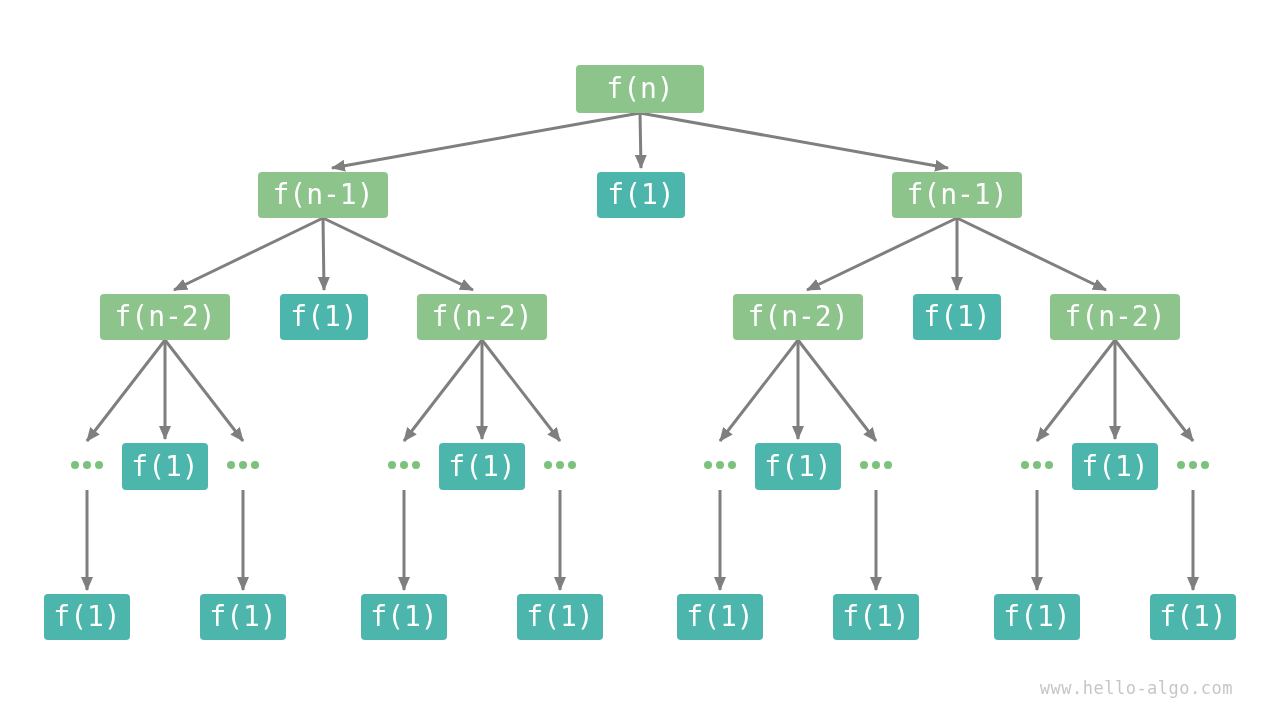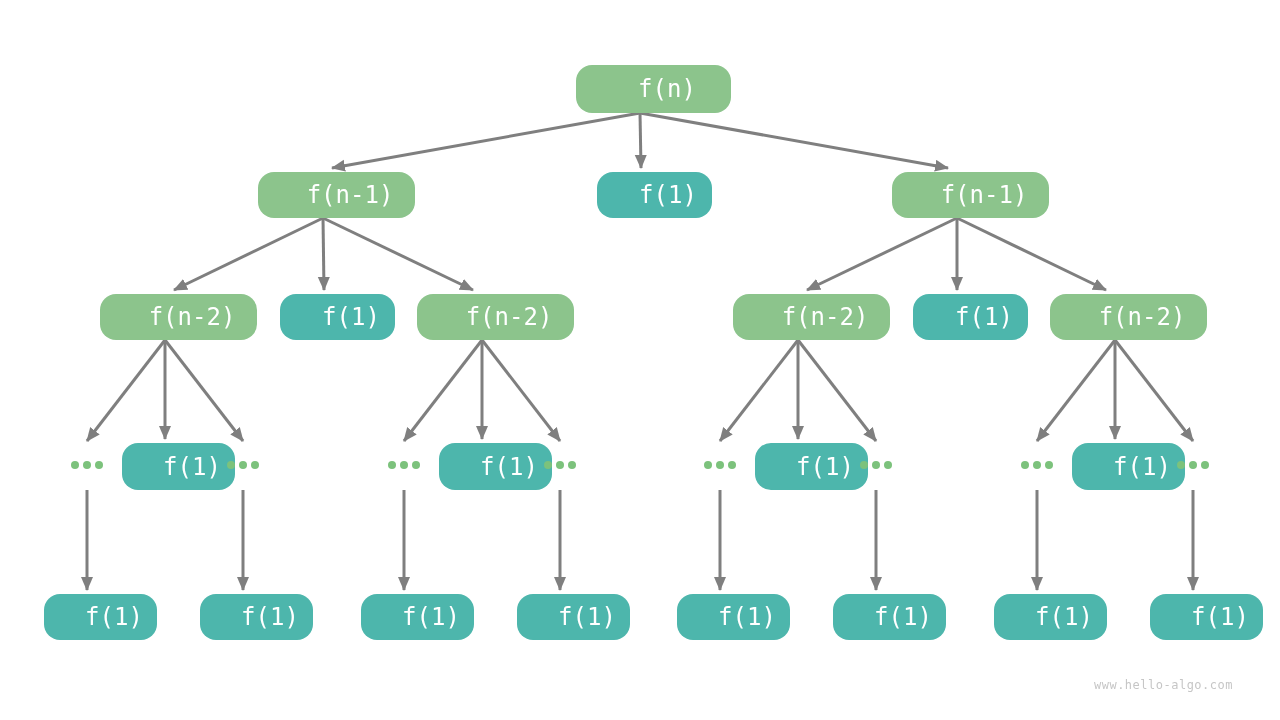--- a/index.html
+++ b/index.html
@@ -19,43 +19,42 @@
     position: absolute;
     left: 0;
     top: 0;
     pointer-events: none;
   }
   .node {
     position: absolute;
     display: flex;
     align-items: center;
     justify-content: center;
-    border-radius: 16px;
-    font-size: 24px;
+    border-radius: 4px;
+    font-size: 28px;
     line-height: 1;
     white-space: nowrap;
     user-select: none;
-    padding-left: 27px;
   }
   .dots {
     position: absolute;
     display: flex;
     gap: 4px;
   }
   .dot {
     width: 8px;
     height: 8px;
     border-radius: 50%;
     display: inline-block;
   }
   .watermark {
     position: absolute;
     right: 47px;
     top: 678px;
-    font-size: 12px;
+    font-size: 17px;
     letter-spacing: 0.5px;
   }
 </style>
 </head>
 <body>
 
 <div class="stage" style="background: rgb(255, 255, 255);">
     <svg width="1280" height="720" class="edges">
       <defs>
         <marker id="ah" markerUnits="userSpaceOnUse" markerWidth="15" markerHeight="13" refX="13" refY="6" orient="auto">

